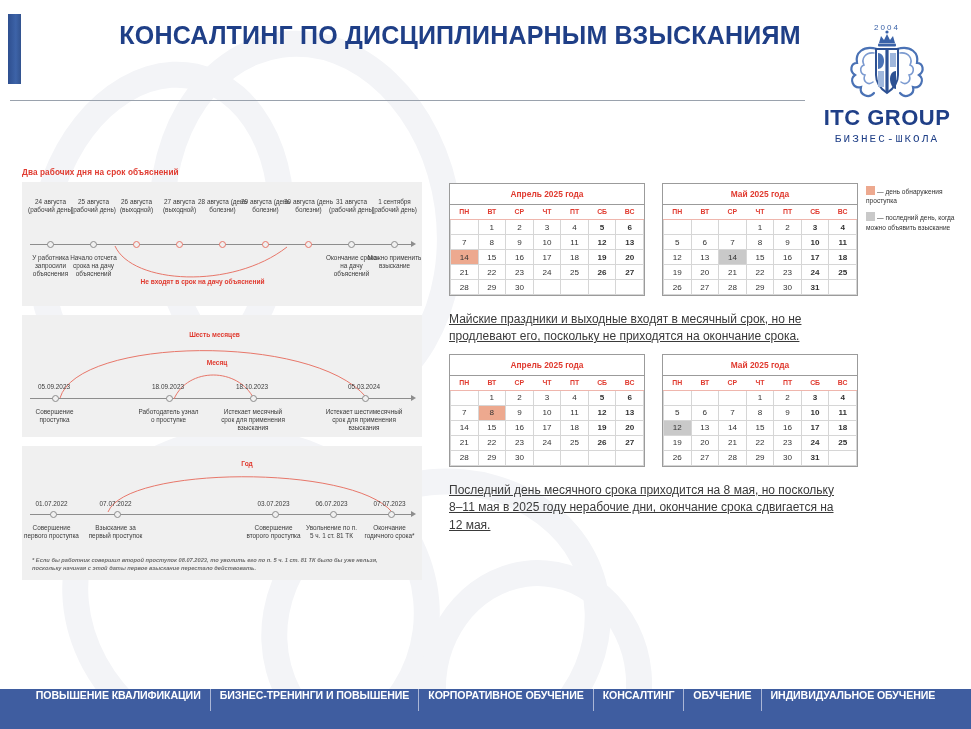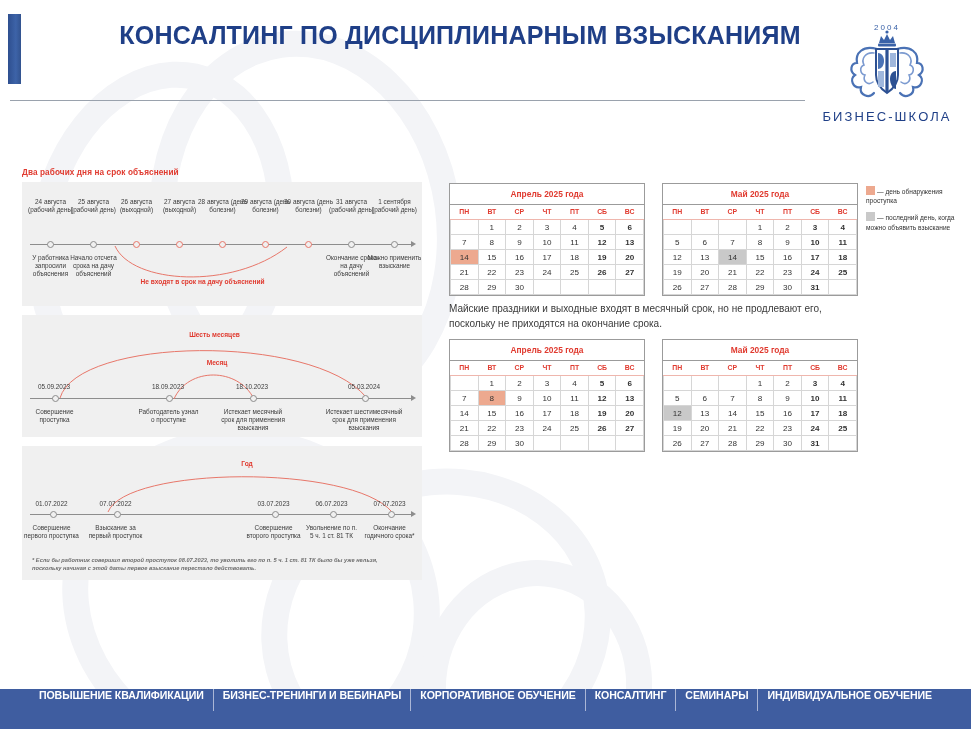--- a/index.html
+++ b/index.html
@@ -81,22 +81,22 @@
   .logo-crest { display: block; margin: 0 auto; }
   .logo-name {
     font-family: "Liberation Sans", sans-serif;
     font-weight: bold;
     font-size: 22px;
     color: #1f3f87;
     letter-spacing: 0.5px;
     margin-top: -2px;
   }
   .logo-sub {
-    font-family: Liberation Sans, sans-serif;
-    font-size: 13px;
+    font-family: Liberation Mono, monospace;
+    font-size: 11px;
     color: #1f3f87;
     letter-spacing: 2.1px;
     margin-top: 2px;
   }
 
   
   .left-col {
     position: absolute;
     left: 22px;
     top: 168px;
@@ -214,25 +214,26 @@
     height: 15px;
     border: 1px solid #d6d6d6;
     box-sizing: border-box;
   }
   table.cal-table td.we { font-weight: bold; }
   table.cal-table td.hl-peach { background: #eda98f; }
   table.cal-table td.hl-gray  { background: #c9c9c9; }
   table.cal-table td.empty { border-color: #d6d6d6; }
 
   .cal-note {
-    font-size: 10px;
+    font-size: 12px;
     line-height: 1.45;
     color: #3a3a3a;
-    margin: 6px 0 8px 0;
+    margin: 15px 0 8px 0;
     width: 400px;
+    text-decoration: underline;
   }
 
   
   .legend {
     position: absolute;
     left: 866px;
     top: 186px;
     width: 100px;
     font-size: 6.6px;
     line-height: 1.4;
@@ -304,20 +305,21 @@
       <path d="M56 30 C70 26 78 34 76 44 C82 44 84 52 78 56 C84 60 80 70 72 68 C74 76 64 80 59 74" fill="none" stroke="#4a72b5" stroke-width="2.2" stroke-linecap="round"></path>
       <path d="M59 34 C68 33 72 40 69 46 C74 48 73 55 68 56 C71 62 65 67 60 63" fill="none" stroke="#7b9ad0" stroke-width="1.6" stroke-linecap="round"></path>
 
       <path d="M35 30 H57 V56 C57 66 49 72 46 74 C43 72 35 66 35 56 Z" fill="#ffffff" stroke="#2d5193" stroke-width="2"></path>
       <rect x="44.4" y="31" width="3.2" height="42" fill="#2d5193"></rect>
       <path d="M37 34 C41 34 43 38 43 42 C43 47 40 50 37 50 Z" fill="#4a72b5"></path>
       <path d="M55 52 C51 52 49 56 49 60 C49 65 52 70 55 70 Z" fill="#2d5193"></path>
       <path d="M37 52 h6 v16 h-6 Z" fill="#9fb7dd"></path>
       <path d="M49 34 h6 v14 h-6 Z" fill="#9fb7dd"></path>
     </svg>
+    <div class="logo-name">ITC GROUP</div>
     <div class="logo-sub">БИЗНЕС-ШКОЛА</div>
   </div>
 </div>
 
 <div class="left-col">
 
   <div class="info-block">
     <div class="info-heading">Два рабочих дня на срок объяснений</div>
     <div class="info-panel" style="height:124px;">
       <div class="tl" style="height:124px;">
@@ -680,36 +682,37 @@
               <td class="">29</td>
               <td class="">30</td>
               <td class="we">31</td>
               <td class="empty"></td>
             </tr>
           </tbody>
         </table>
     </div>
   </div>
 
+  <div class="cal-note">Последний день месячного срока приходится на 8 мая, но поскольку 8–11 мая в 2025 году нерабочие дни, окончание срока сдвигается на 12 мая.</div>
 </div>
 
 <div class="legend">
   <div class="legend-row">
     <span class="legend-sw sw-peach"></span><span>— день обнаружения проступка</span>
   </div>
   <div class="legend-row">
     <span class="legend-sw sw-gray"></span><span>— последний день, когда можно объявить взыскание</span>
   </div>
 </div>
 
 <div class="footer">
   <div class="footer-item">ПОВЫШЕНИЕ КВАЛИФИКАЦИИ</div>
   <div class="footer-sep"></div>
-  <div class="footer-item">БИЗНЕС-ТРЕНИНГИ И ВЕБИНАРЫ</div>
+  <div class="footer-item">БИЗНЕС-ТРЕНИНГИ И ПОВЫШЕНИЕ</div>
   <div class="footer-sep"></div>
   <div class="footer-item">КОРПОРАТИВНОЕ ОБУЧЕНИЕ</div>
   <div class="footer-sep"></div>
   <div class="footer-item">КОНСАЛТИНГ</div>
   <div class="footer-sep"></div>
-  <div class="footer-item">СЕМИНАРЫ</div>
+  <div class="footer-item">ОБУЧЕНИЕ</div>
   <div class="footer-sep"></div>
   <div class="footer-item">ИНДИВИДУАЛЬНОЕ ОБУЧЕНИЕ</div>
 </div>
 
 </body></html>

